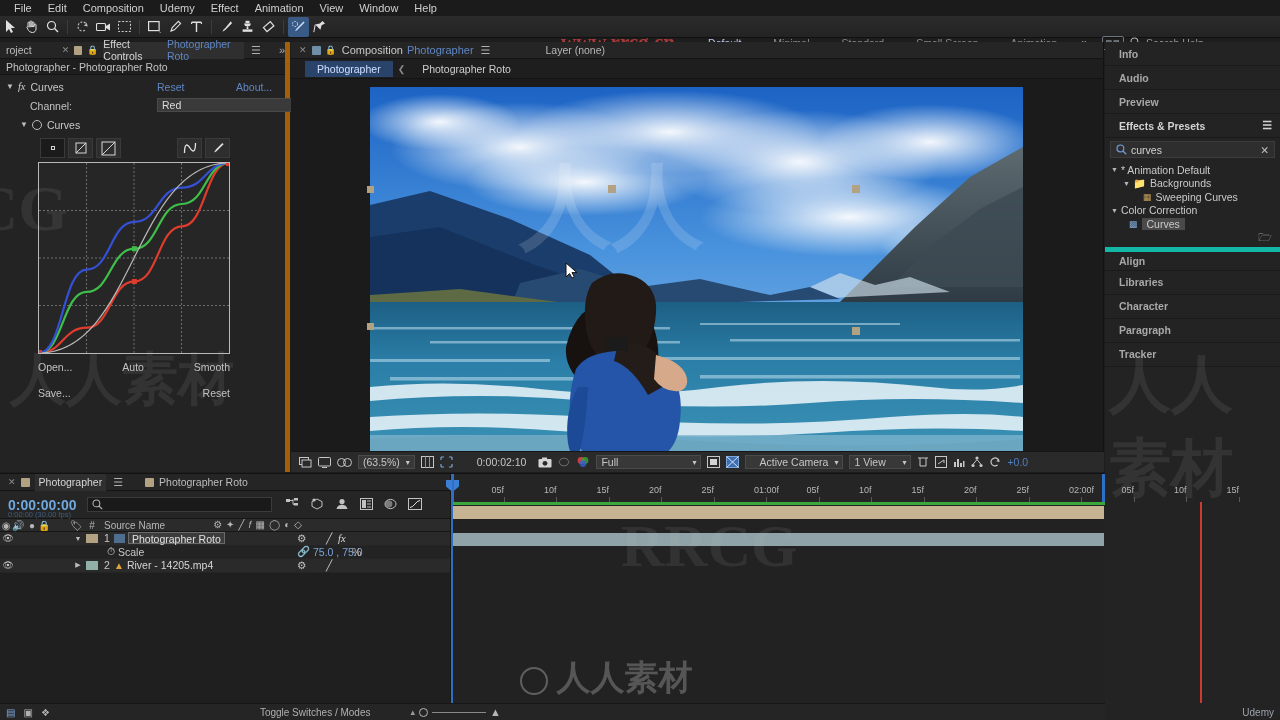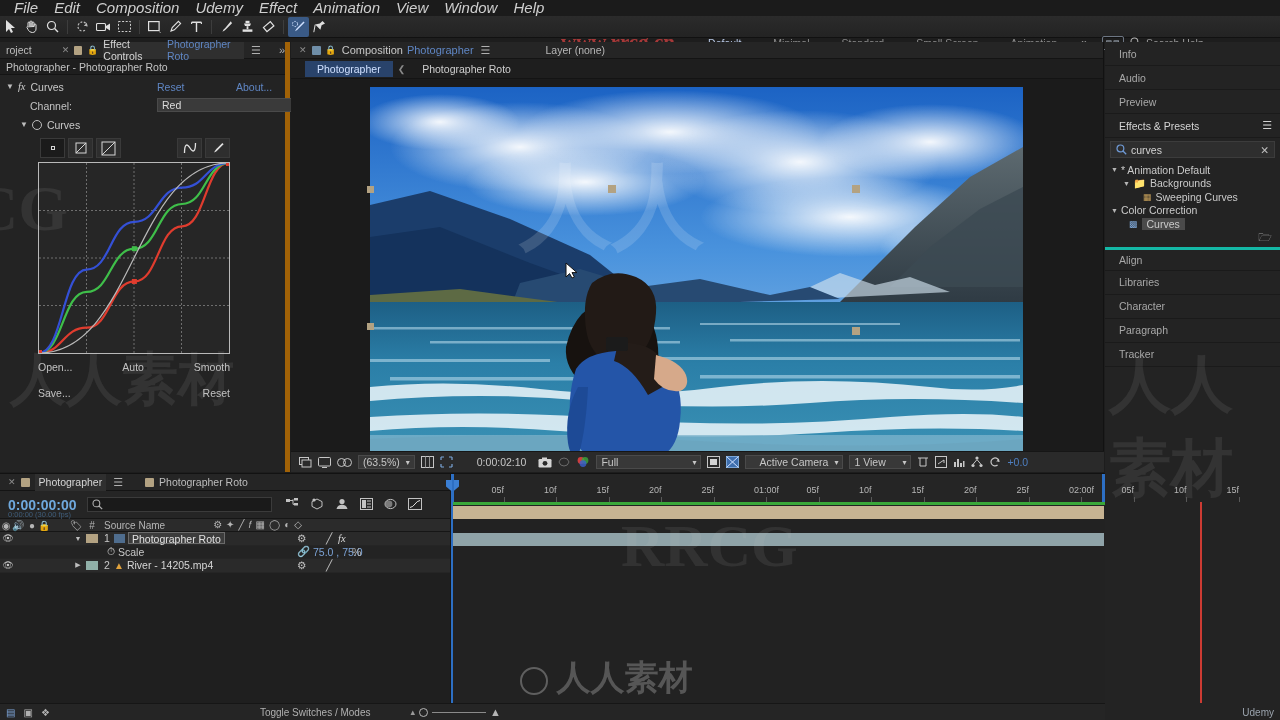--- a/index.html
+++ b/index.html
@@ -3,21 +3,21 @@
 <meta charset="utf-8">
 <style>
   * { box-sizing: border-box; margin:0; padding:0; }
   html,body { width:1280px; height:720px; overflow:hidden; background:#1d1d1d;
     font-family:"Liberation Sans", sans-serif; color:#c8c8c8; font-size:11px; }
   #app { position:relative; width:1280px; height:720px; }
 
   
   .menubar { position:absolute; left:0; top:0; width:1280px; height:16px;
      background:#1b1b1b; display:flex; align-items:center; padding-left:6px; }
-  .menubar .mi { padding:0 8px; font-size:15px; color:#cfcfcf; line-height:16px;font-style:italic; }
+  .menubar .mi { padding:0 8px; font-size:11px; color:#cfcfcf; line-height:16px; }
 
   
   .toolbar { position:absolute; left:0; top:16px; width:1280px; height:22px;
      background:linear-gradient(#2b2b2b,#232323); border-bottom:1px solid #111;
      display:flex; align-items:center; }
   .tool { width:21px; height:20px; display:flex; align-items:center; justify-content:center;
      color:#d2d2d2; }
   .tool svg { display:block; }
   .tool.sel { background:#3a5a86; border-radius:2px; }
   .tsep { width:1px; height:14px; background:#3d3d3d; margin:0 4px; }
@@ -94,21 +94,21 @@
   .viewerbar { position:absolute; left:0; bottom:0; width:813px; height:21px;
      background:#2a2a2a; border-top:1px solid #161616; display:flex; align-items:center;
      gap:6px; padding-left:8px; font-size:10.5px; color:#c6c6c6;}
   .vb-sel { background:#383838; border:1px solid #4a4a4a; height:14px; display:flex;
      align-items:center; padding:0 4px; gap:6px; }
   .vicon{ display:flex;align-items:center;justify-content:center;}
 
   
   #rdock { left:1105px; top:42px; width:175px; height:678px; background:#232323; }
   .rtab { height:24px; display:flex; align-items:center; padding-left:14px;
-     font-size:10.5px; color:#a8a8a8; border-bottom:1px solid #1a1a1a; }
+     font-size:10.5px; color:#a8a8a8; border-bottom:1px solid #1a1a1a;font-weight:bold; }
   .rtab.bright { color:#d3d3d3; }
   .fxsearch { height:17px; margin:3px 5px; background:#2e2e2e; border:1px solid #3c3c3c;
      display:flex; align-items:center; padding:0 5px; font-size:10.5px; color:#d3d3d3; }
   .treerow { height:13.5px; display:flex; align-items:center; font-size:10.5px;
      color:#cacaca; }
   .treerow .t { font-size:7px; color:#b5b5b5; margin-right:3px;}
   .sel-pill { background:#4a4a4a; padding:0 5px; }
 
   
   #tl { left:0; top:473px; width:1105px; height:247px; background:#1f1f1f;
@@ -647,21 +647,21 @@
       </div>
       <div class="treerow" style="padding-left:24px">
         <span style="color:#7fa8d8;margin-right:4px;font-size:9px">▩</span>
         <span class="sel-pill">Curves</span>
       </div>
       <div style="height:16px;display:flex;justify-content:flex-end;padding-right:8px;align-items:center">
         <span style="color:#9a9a9a">🗁</span>
       </div>
     </div>
 
-    <div class="rtab" style="border-top:3px solid #14b8a6">Align</div>
+    <div class="rtab" style="border-top:5px solid #14b8a6">Align</div>
     <div class="rtab">Libraries</div>
     <div class="rtab">Character</div>
     <div class="rtab">Paragraph</div>
     <div class="rtab">Tracker</div>
 
     <div class="wm" style="left:4px;top:300px;font-size:62px">人人素材</div>
     <span class="udemy">Udemy</span>
   </div>
 
   <div class="panel" id="tl">

